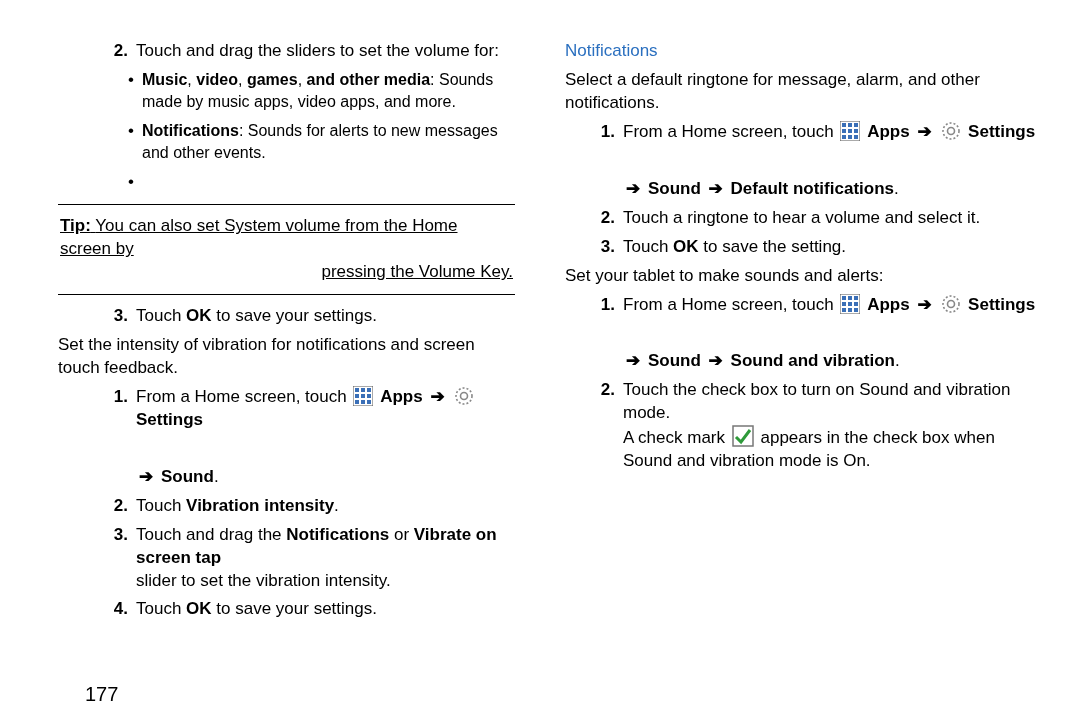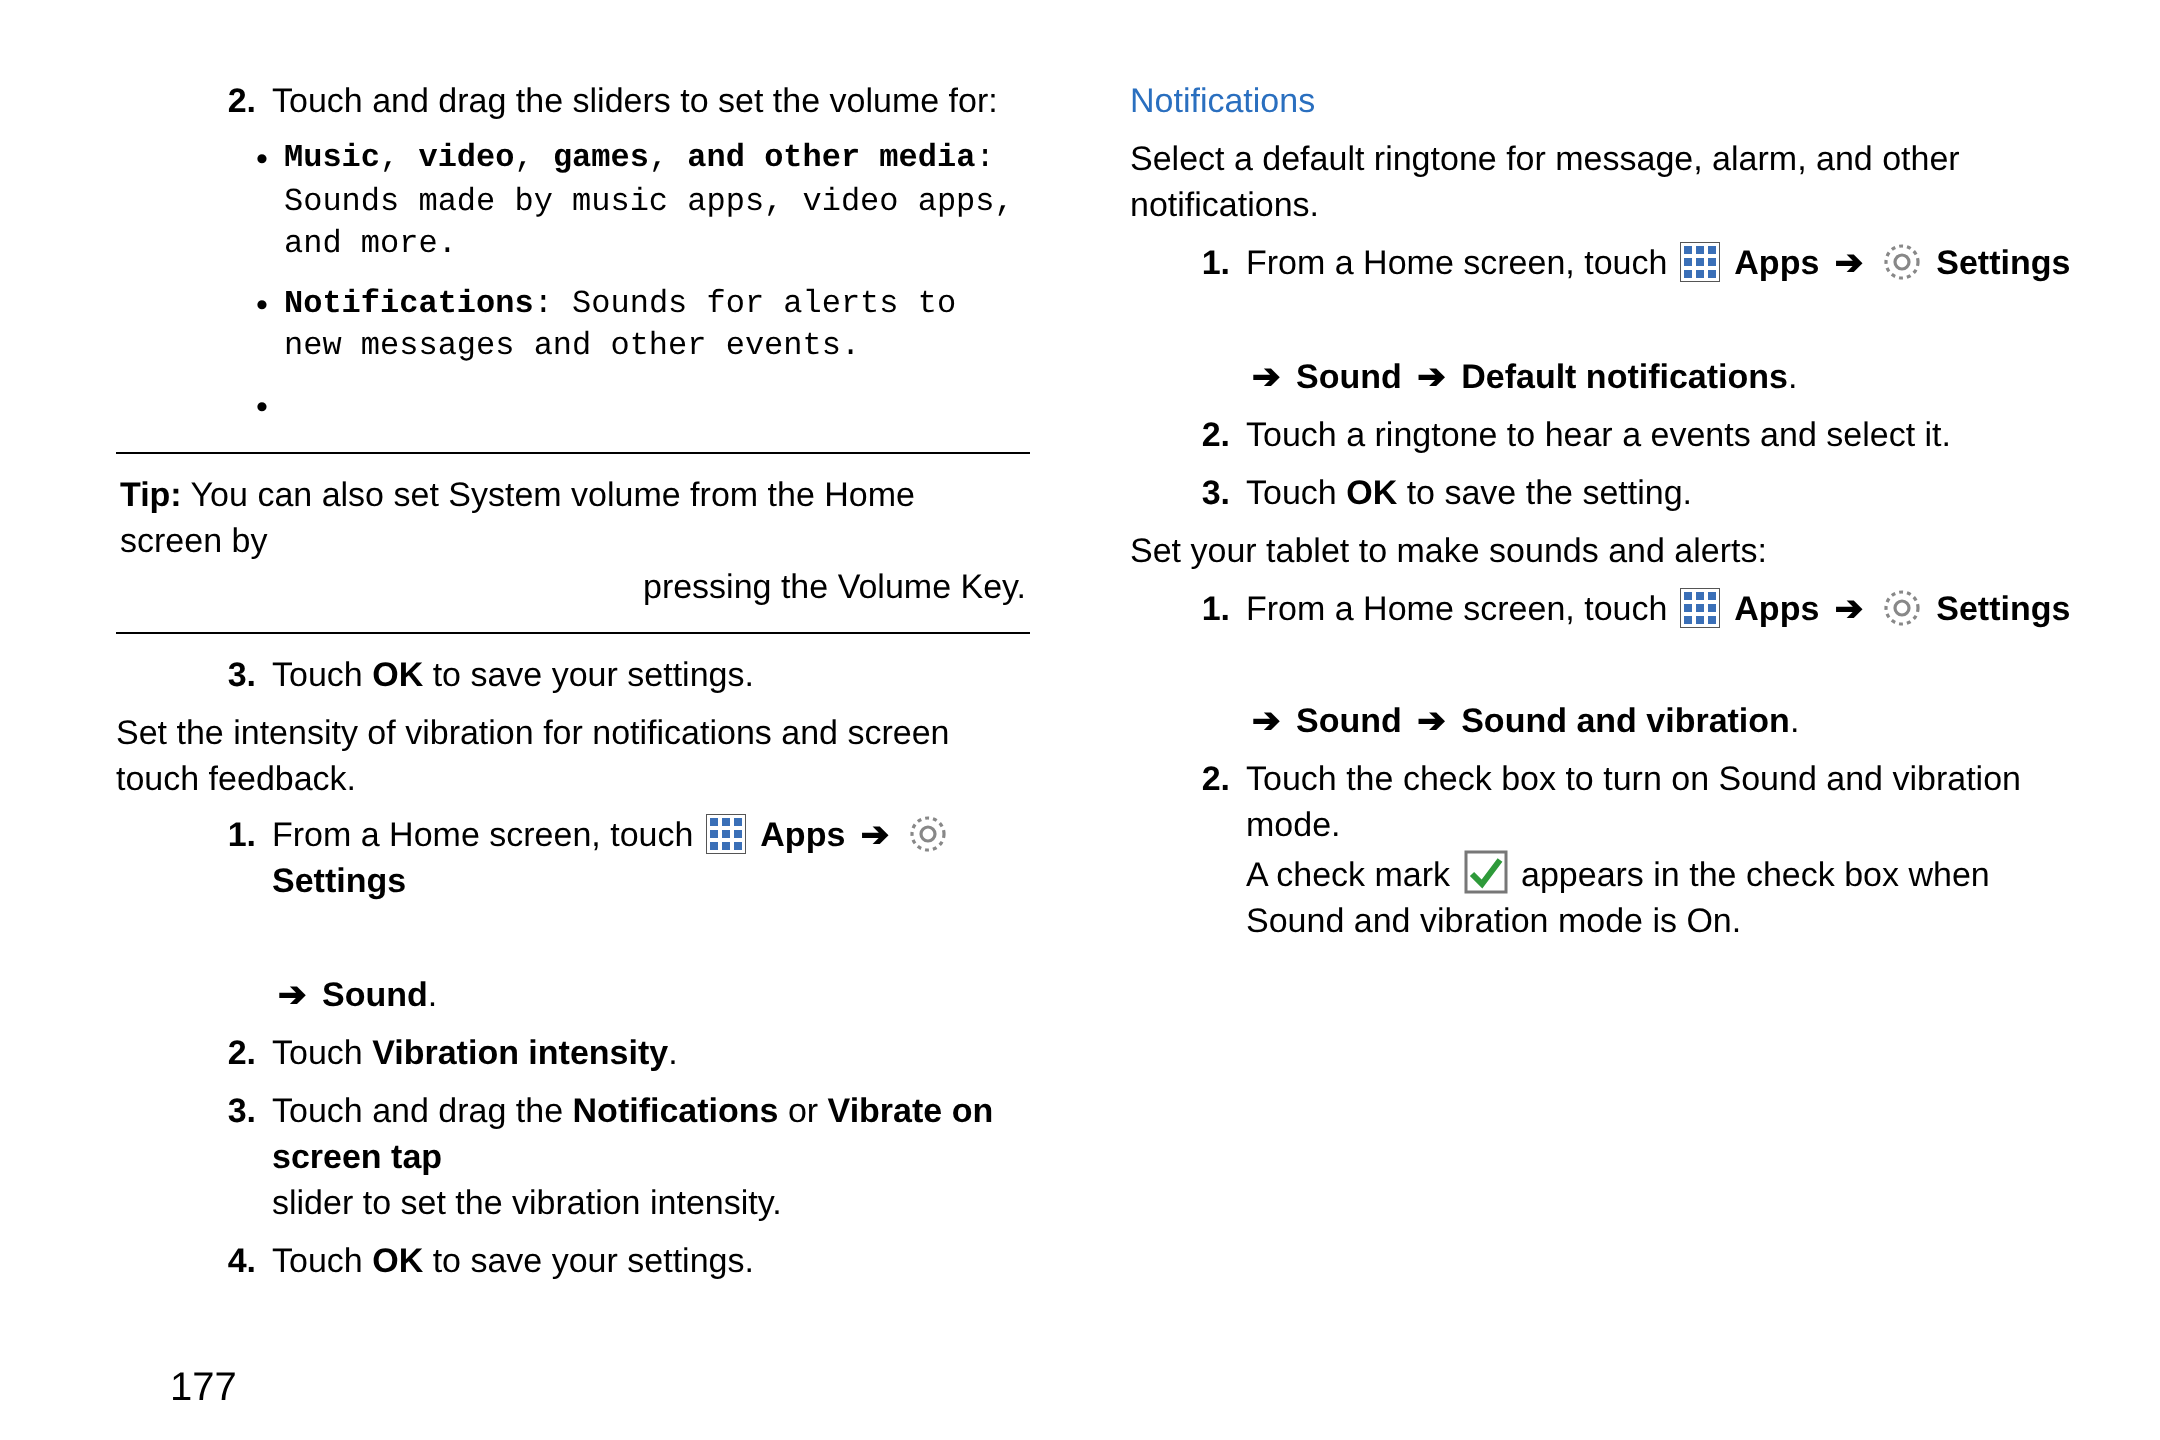--- a/index.html
+++ b/index.html
@@ -57,29 +57,29 @@
     font-family: Arial, Helvetica, sans-serif;
     font-stretch: condensed;
   }
   .bullet-item .bullet {
     min-width: 14px;
     flex: 0 0 auto;
   }
   .bullet-item .bbody {
     flex: 1 1 auto;
     font-size: 16px;
-    font-family: Liberation Mono, monospace;
   }
   .rule {
     border: 0;
     border-top: 1px solid #000;
     margin: 10px 0 10px 0;
   }
   .tip-box {
     padding: 0 2px;
+    text-decoration: underline;
   }
   .tip-line2 {
     padding-left: 20px;
     text-align: right;
   }
   .sect-heading {
     color: #2a6fbf;
     font-size: 17px;
     margin-bottom: 6px;
     font-family: Arial, Helvetica, sans-serif;
@@ -253,21 +253,21 @@
     </div>
     <div class="cont-line" style="padding-left:58px">
       <span class="arrow bold">➔</span>
       <span class="bold">Sound</span>
       <span class="arrow bold">➔</span>
       <span class="bold">Default notifications</span><span>.</span>
     </div>
 
     <div class="num-item" style="padding-left:24px">
       <div class="num">2.</div>
-      <div class="body">Touch a ringtone to hear a events and select it.</div>
+      <div class="body">Touch a ringtone to hear a volume and select it.</div>
     </div>
 
     <div class="num-item" style="padding-left:24px">
       <div class="num">3.</div>
       <div class="body">
         <span>Touch </span><span class="bold">OK</span><span> to save the setting.</span>
       </div>
     </div>
 
     <div class="para">Set your tablet to make sounds and alerts:</div>

